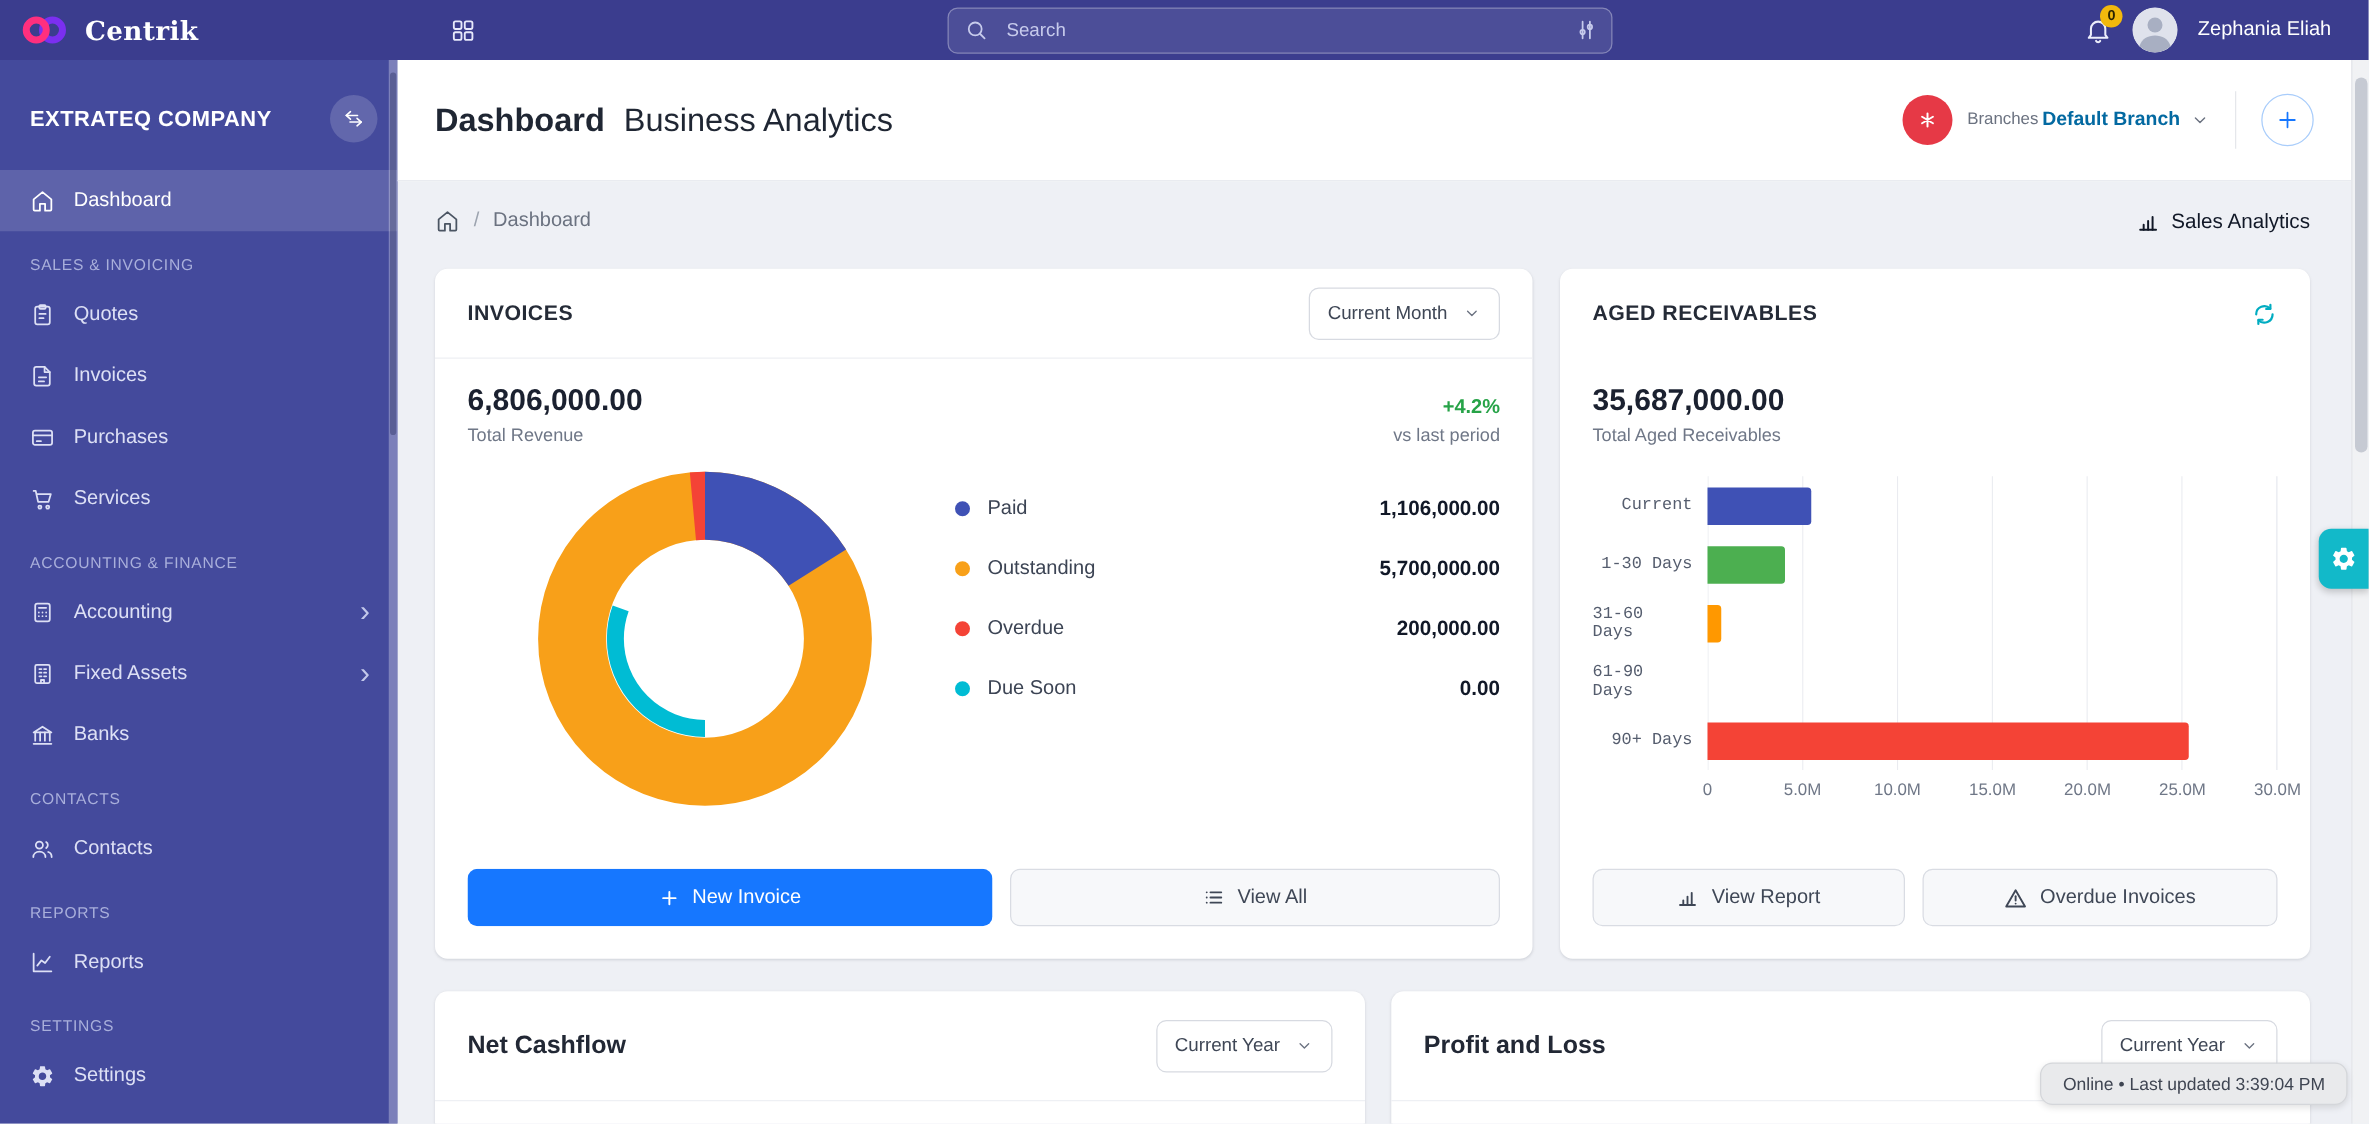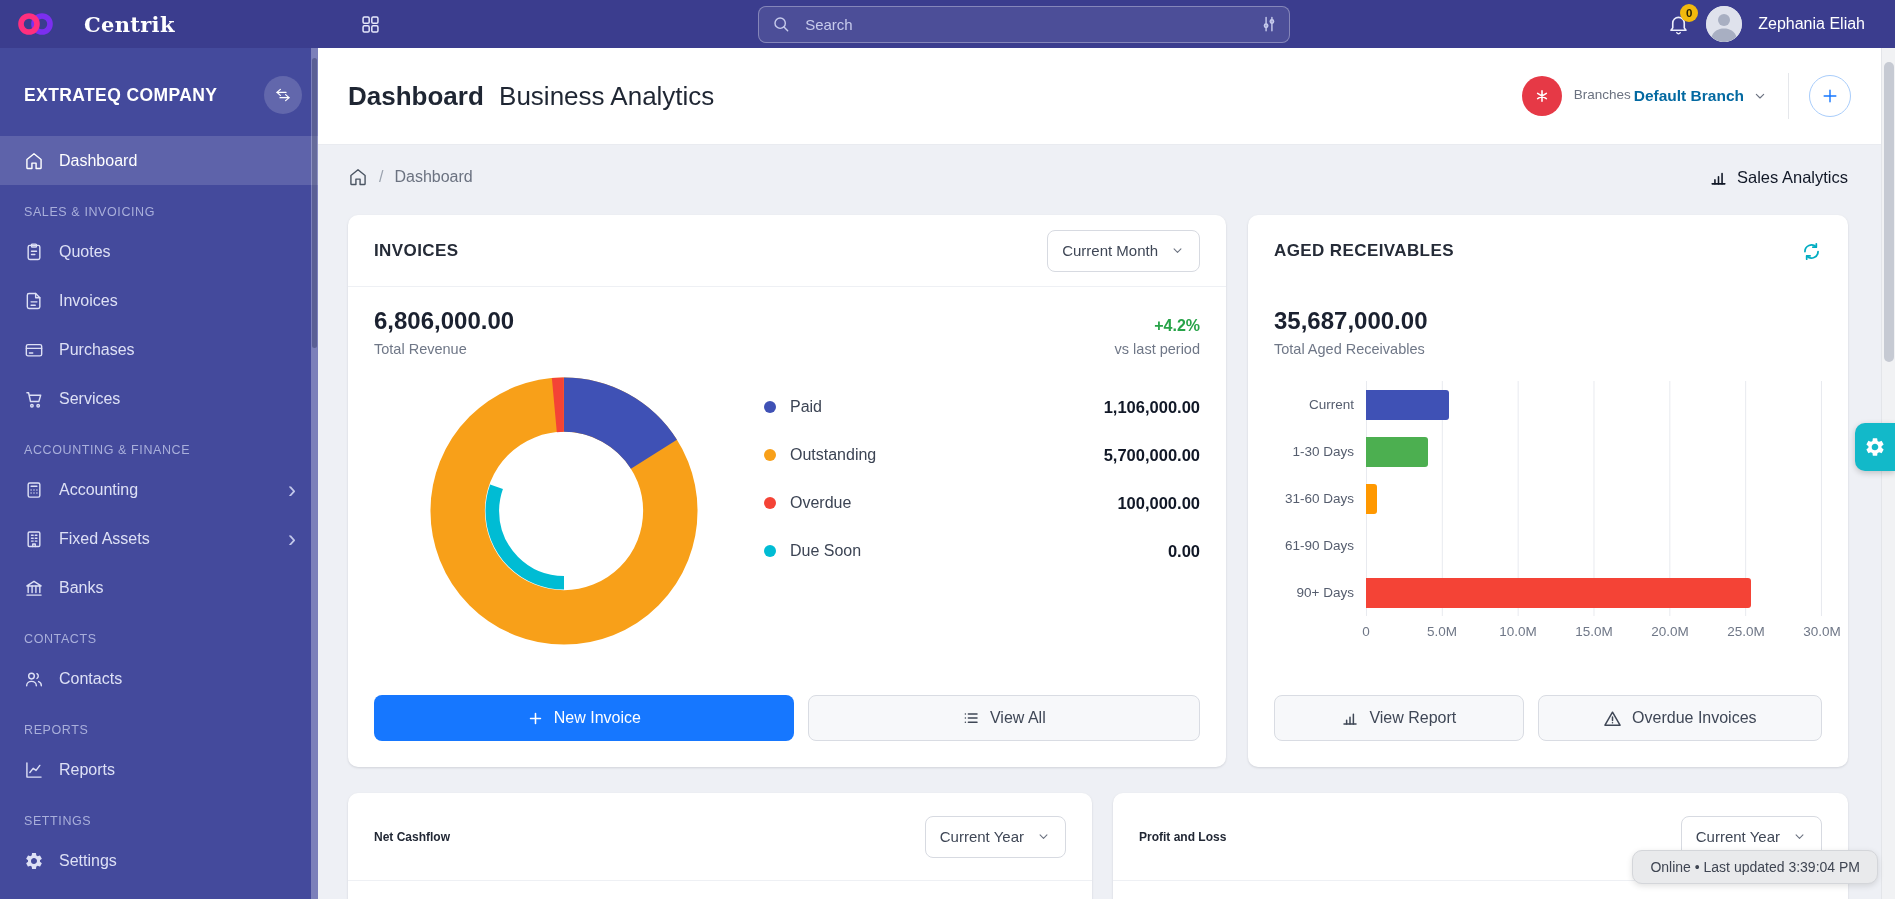--- a/index.html
+++ b/index.html
@@ -4,21 +4,21 @@
 <style>
   * { margin:0; padding:0; box-sizing:border-box; }
   html,body { width:1895px; height:899px; overflow:hidden; }
   body { font-family:"Liberation Sans", sans-serif; background:#eef0f5; position:relative; color:#1f2633; }
   button { background:none; border:none; padding:0; cursor:pointer; font-family:inherit; }
   svg.ic { fill:none; stroke:currentColor; stroke-width:1.7; stroke-linecap:round; stroke-linejoin:round; }
   svg.ic-fill { fill:currentColor; stroke:none; }
 
   
   .topbar { position:absolute; top:0; left:0; width:1895px; height:48px; background:#3b3d8e; display:flex; align-items:center; z-index:30; }
-  .tb-brand { width:318px; display:flex; align-items:center; gap:28px; padding-left:16px; flex-shrink:0; }
+  .tb-brand { width:318px; display:flex; align-items:center; gap:12px; padding-left:16px; flex-shrink:0; }
   .brand-name { color:#fff; font-family:"DejaVu Serif", serif; font-size:21px; font-weight:700; letter-spacing:.3px; }
   .tb-apps { color:#e7e9fb; margin-left:42px; display:flex; align-items:center; }
   .tb-search { margin:4px auto; width:532px; position:relative; }
   .search-input { width:100%; height:37px; background:rgba(255,255,255,.09); border:1px solid rgba(255,255,255,.32); border-radius:8px; color:#fff; padding:0 46px; font-size:15px; outline:none; }
   .search-input::placeholder { color:#c7cbec; }
   .s-ic { position:absolute; left:13px; top:8px; color:#c7cbec; }
   .f-ic { position:absolute; right:11px; top:8px; color:#c7cbec; }
   .tb-right { display:flex; align-items:center; gap:16px; padding-right:30px; flex-shrink:0; }
   .bell-btn { position:relative; color:#eceefb; display:flex; }
   .badge { position:absolute; top:-9px; right:-8px; background:#f2b90d; color:#2b2400; font-size:11.5px; font-weight:700; width:18px; height:18px; border-radius:50%; display:flex; align-items:center; justify-content:center; }
@@ -81,35 +81,35 @@
   .donut-wrap { width:46%; display:flex; justify-content:center; padding-top:8px; }
   .inv-legend { flex:1; padding:16px 0 0 10px; }
   .legend-row { display:flex; align-items:center; height:48px; }
   .inv-dot { width:12px; height:12px; border-radius:50%; margin-right:14px; flex-shrink:0; }
   .legend-label { font-size:16px; color:#3c4454; }
   .legend-value { margin-left:auto; font-size:16.5px; font-weight:700; color:#111827; }
 
   .ar-body { padding:20px 26px 0; }
   .ar-chart { display:flex; margin-top:24px; }
   .ar-labels { width:92px; display:flex; flex-direction:column; flex-shrink:0; }
-  .ar-label { height:47px; display:flex; align-items:center; justify-content:flex-end; padding-right:12px; font-size:13.5px; color:#555d6e; }
+  .ar-label { height:47px; display:flex; align-items:center; justify-content:flex-end; padding-right:12px; font-size:13.5px; color:#555d6e;font-family:Liberation Mono, monospace; }
   .ar-plot { flex:1; background:linear-gradient(to right,#e8eaef 1px,transparent 1px); background-size:calc(100%/6) 100%; border-right:1px solid #e8eaef; }
   .ar-track { height:47px; display:flex; align-items:center; }
   .ar-bar { height:30px; border-radius:0 3px 3px 0; }
   .ar-axis { position:relative; height:26px; margin-left:92px; font-size:13.5px; color:#6f7787; }
   .ar-tick { position:absolute; top:8px; transform:translateX(-50%); }
   .ar-tick:nth-child(1){left:0;} .ar-tick:nth-child(2){left:16.667%;} .ar-tick:nth-child(3){left:33.333%;}
   .ar-tick:nth-child(4){left:50%;} .ar-tick:nth-child(5){left:66.667%;} .ar-tick:nth-child(6){left:83.333%;} .ar-tick:nth-child(7){left:100%;}
   .refresh-btn { color:#00acc1; display:flex; }
 
   .cards-row2 { display:flex; gap:21px; padding:26px 33px 0 30px; }
   .card-ncf { width:744px; height:340px; }
   .card-pl { flex:1; height:340px; }
   .card-header2 { display:flex; align-items:center; justify-content:space-between; padding:0 26px; height:88px; border-bottom:1px solid #eef0f4; }
-  .card-title2 { font-size:12px; font-weight:700; color:#222835; }
+  .card-title2 { font-size:20px; font-weight:700; color:#222835; }
 
   .toast { position:absolute; right:17px; bottom:15px; background:#e9eaec; border:1px solid #d4d6da; color:#3f4552; font-size:14px; padding:8px 17px; border-radius:10px; box-shadow:0 2px 6px rgba(0,0,0,.12); z-index:40; }
   .gear-fab { position:absolute; right:0; top:423px; width:40px; height:48px; background:#12b9c9; border-radius:10px 0 0 10px; display:flex; align-items:center; justify-content:center; color:#fff; z-index:50; box-shadow:0 2px 6px rgba(0,0,0,.2); }
   .win-scrollbar { position:absolute; right:0; top:48px; width:14px; height:851px; background:#f1f2f4; border-left:1px solid #e3e5e9; z-index:20; }
   .win-thumb { position:absolute; top:14px; left:2px; width:10px; height:300px; background:#c6cad3; border-radius:5px; }
 </style>
 </head>
 <body>
 
 <header class="topbar">
@@ -367,21 +367,21 @@
               <span class="legend-value">1,106,000.00</span>
             </div>
             <div class="legend-row">
               <span class="inv-dot" style="background: rgb(248, 160, 25);"></span>
               <span class="legend-label">Outstanding</span>
               <span class="legend-value">5,700,000.00</span>
             </div>
             <div class="legend-row">
               <span class="inv-dot" style="background: rgb(244, 67, 54);"></span>
               <span class="legend-label">Overdue</span>
-              <span class="legend-value">100,000.00</span>
+              <span class="legend-value">200,000.00</span>
             </div>
             <div class="legend-row">
               <span class="inv-dot" style="background: rgb(0, 188, 212);"></span>
               <span class="legend-label">Due Soon</span>
               <span class="legend-value">0.00</span>
             </div>
           </div>
         </div>
       </div>
       <div class="card-footer">

